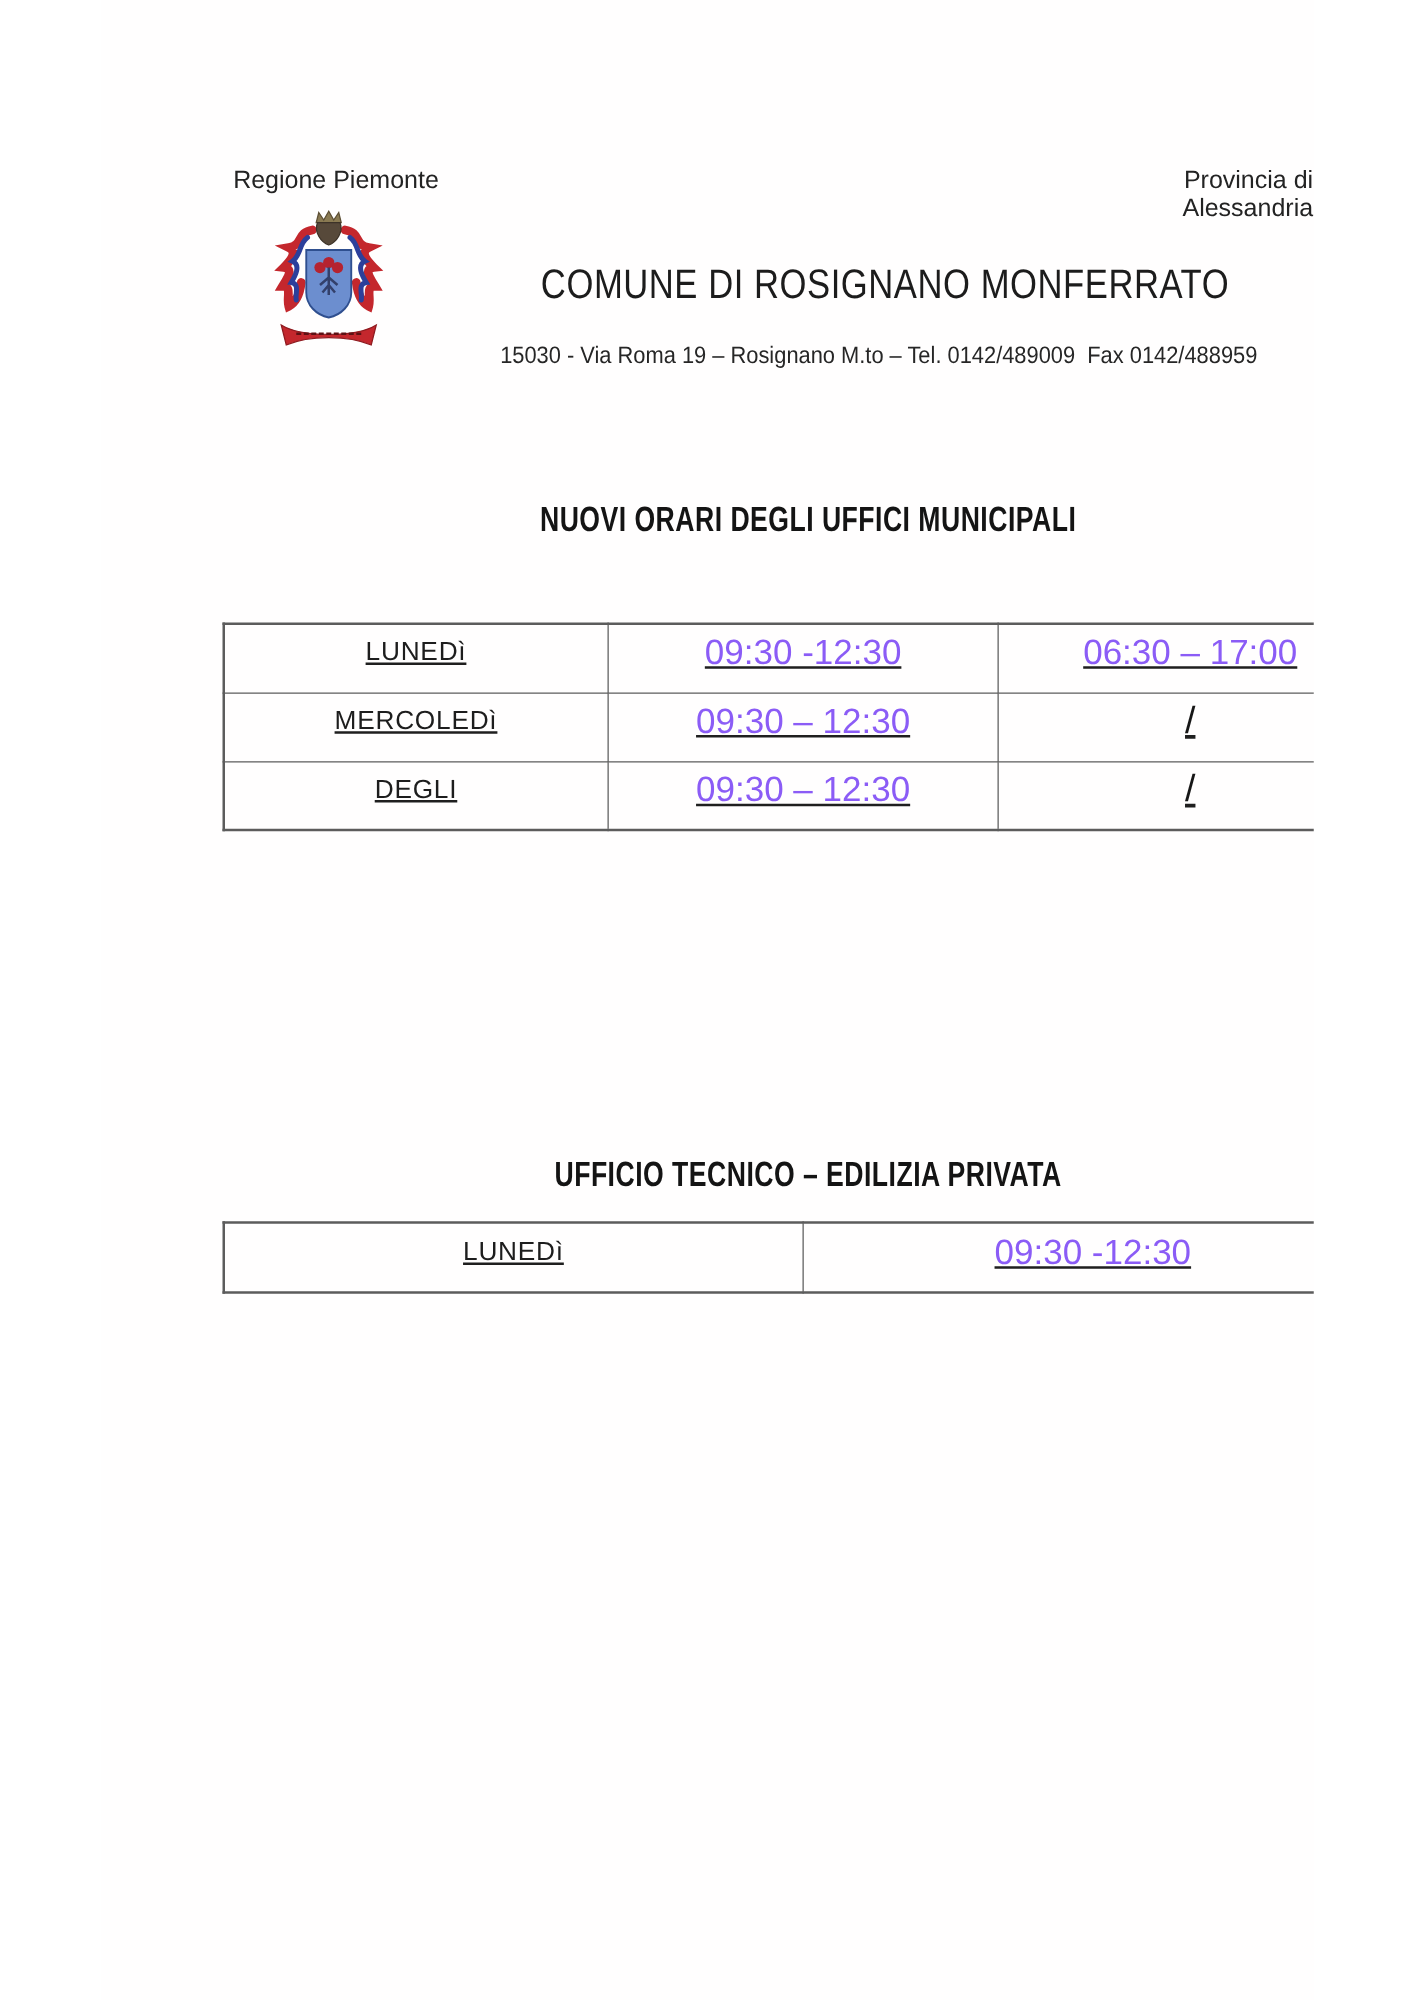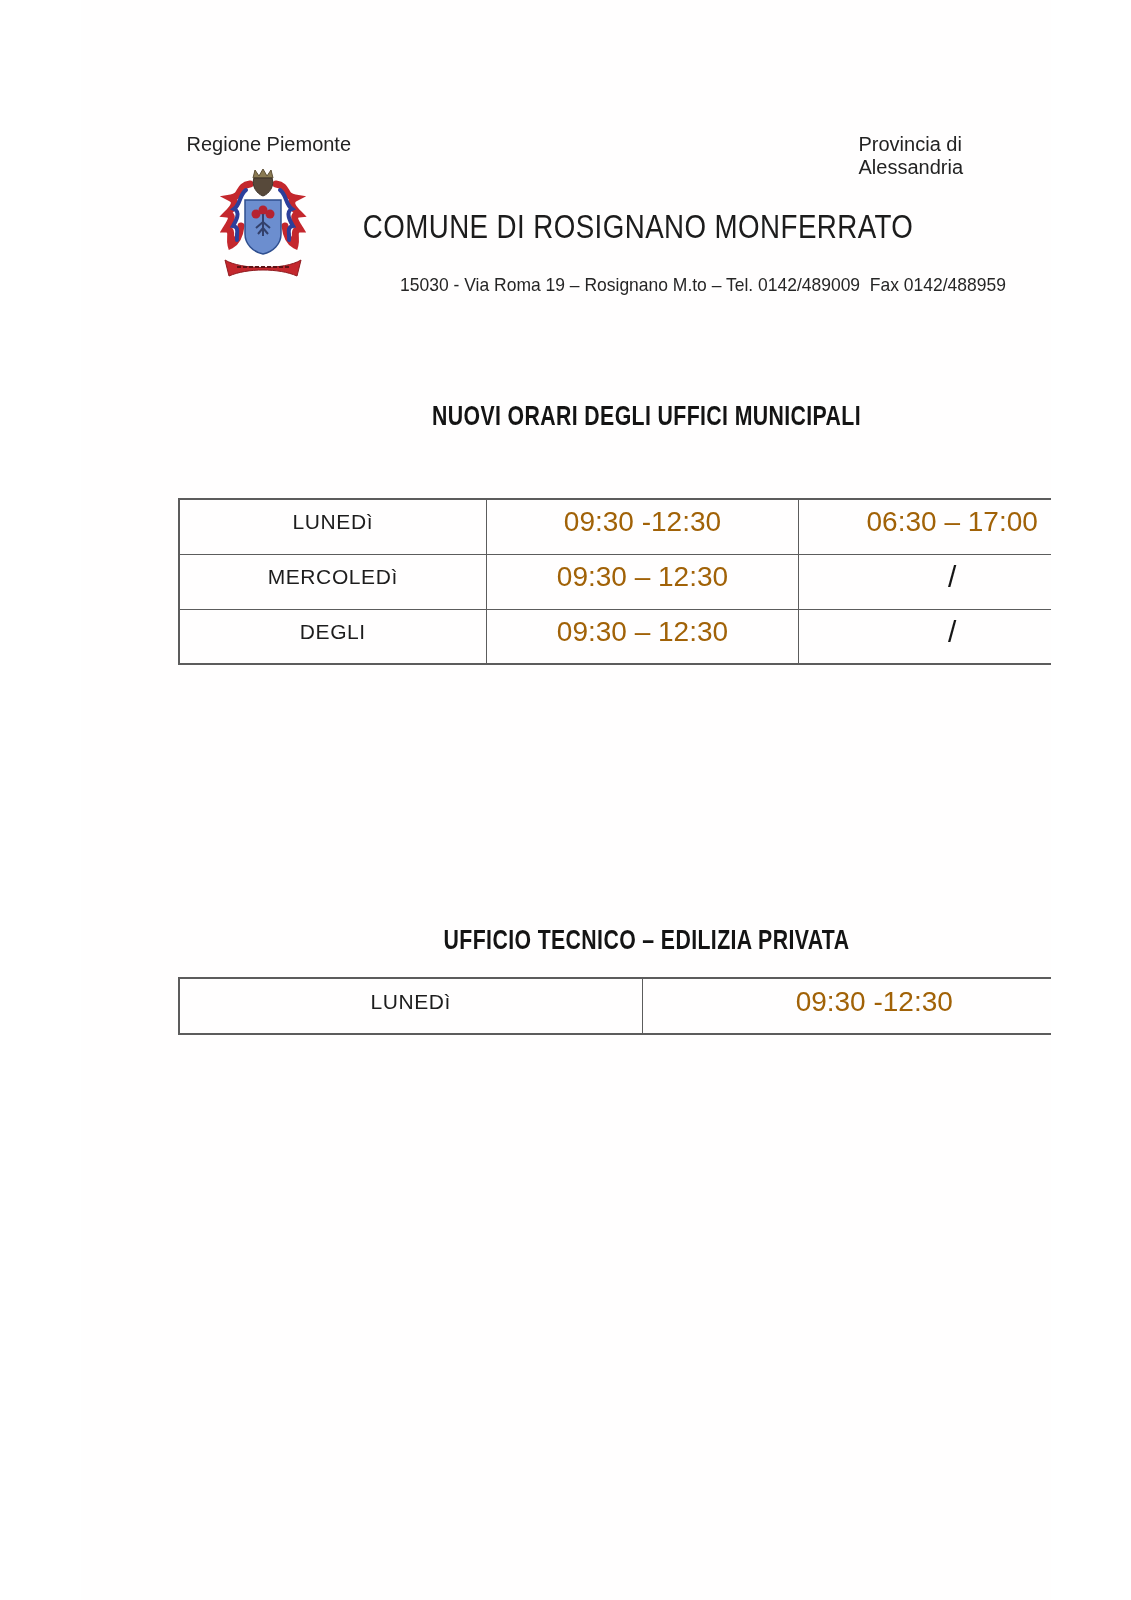--- a/index.html
+++ b/index.html
@@ -4,25 +4,25 @@
 <style>
   * { margin:0; padding:0; box-sizing:border-box; }
   html,body { background:#ffffff; }
   body { font-family:"Liberation Sans", sans-serif; color:#1f1f1f; }
   .page {
     position:relative; width:970px; height:1600px;
     background:#fffefe; overflow:hidden; margin:0 auto;
   }
   .corner-label { position:absolute; top:133px; font-size:20px; color:#232323; }
   .region-label  { left:106px; }
-  .province-label{ left:778px; }
+  .province-label{ left:798px;text-align:right; }
 
   .logo { position:absolute; left:136px; top:168px; width:92px; height:122px; }
 
-  .title-block { position:absolute; left:220px; top:208px; width:772px; }
+  .title-block { position:absolute; left:241px; top:208px; width:772px; text-align:center; }
   .comune-title {
     font-size:33px; color:#1c1c1c; letter-spacing:0.5px;
     transform:scaleX(0.84); transform-origin:center;
     white-space:nowrap;
   }
   .comune-address {
     position:absolute; left:236px; top:274px; width:772px; text-align:center;
     font-size:19px; color:#262626; white-space:pre-wrap;
     transform:scaleX(0.92); transform-origin:center;
   }
@@ -34,28 +34,28 @@
   }
   .heading-main { top:400px; }
   .heading-tecnico { top:924px; }
 
   table.hours {
     position:absolute; left:97px; width:930px;
     border-collapse:collapse; table-layout:fixed;
     background:#fffefe;
   }
   table.hours, table.hours td { border:1px solid #5c5c5c; }
-  table.hours { border-width:2px; }
+  table.hours { border-width:2px;text-decoration:underline; }
   .t-main { top:498px; }
   .t-tecnico { top:977px; }
   .t-main td { height:55px; }
   .t-tecnico td { height:56px; }
   td { text-align:center; vertical-align:middle; padding:0 4px 9px 4px; }
   .day-cell  { font-size:21px; letter-spacing:0.6px; color:#1d1d1d; }
-  .time-cell { font-size:28px; color:#a16207; }
+  .time-cell { font-size:28px; color:#8b5cf6; }
   .slash-cell{ font-size:30px; color:#161616; }
 </style>
 </head>
 <body>
 
 <div class="page">
 
   <span class="corner-label region-label">Regione Piemonte</span>
   <span class="corner-label province-label">Provincia di Alessandria</span>
 

